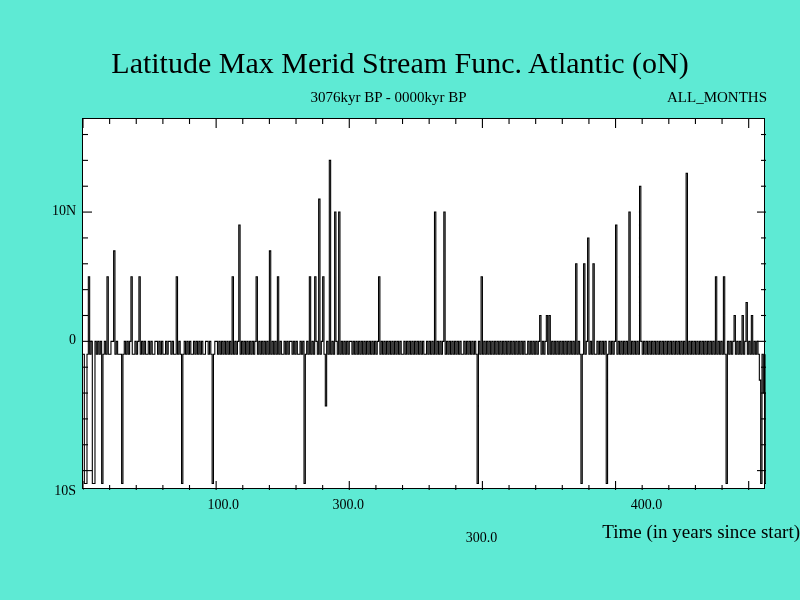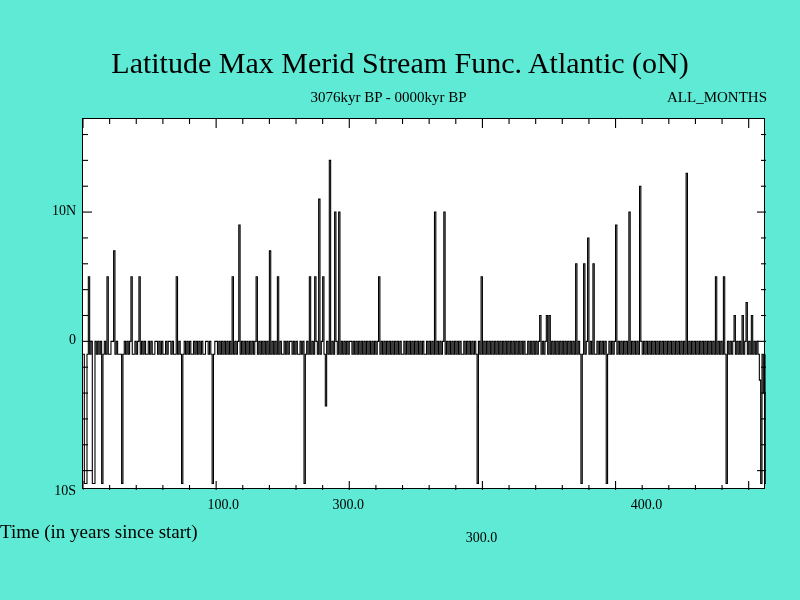--- a/index.html
+++ b/index.html
@@ -73,21 +73,21 @@
     text-align: center;
     white-space: nowrap;
     transform: translateX(-50%);
     font-family: "Liberation Serif", "DejaVu Serif", serif;
   }
   #xaxis-title {
     position: absolute;
     left: 0;
     top: 521px;
     width: 800px;
-    text-align: left;
+    text-align: right;
     font-size: 19px;
     line-height: 22px;
     white-space: nowrap;
     font-family: "Liberation Serif", "DejaVu Serif", serif;
   }
 </style>
 </head>
 <body>
 
 <div id="page">

